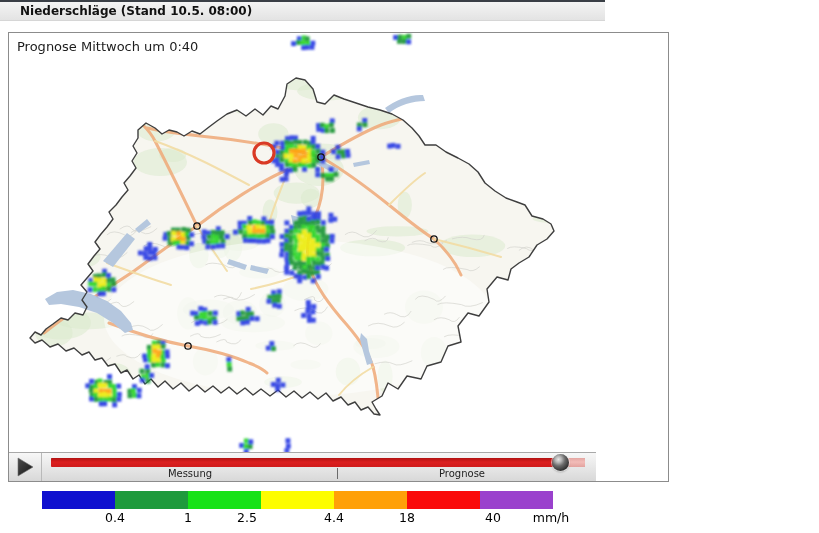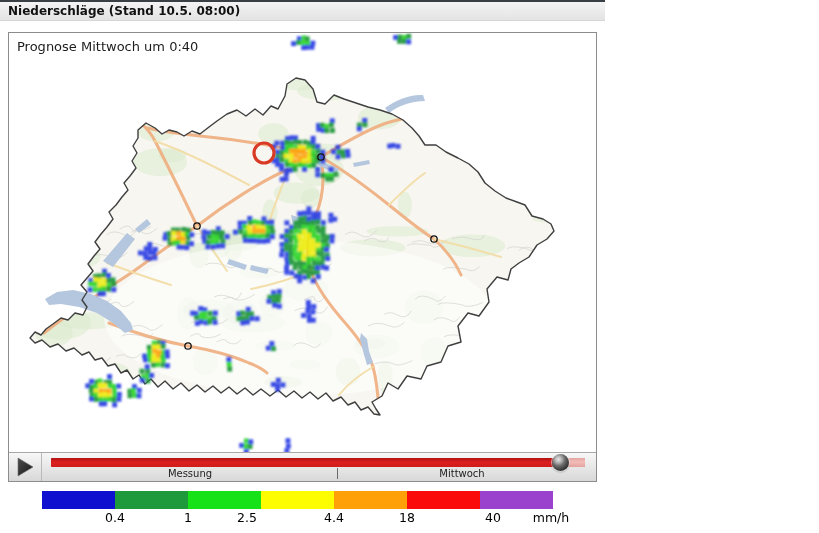--- a/index.html
+++ b/index.html
@@ -9,26 +9,26 @@
     font-family:"DejaVu Sans","Liberation Sans",sans-serif;
   }
   
   .titlebar{
     position:absolute; left:0; top:0; width:605px; height:21px;
     border-top:2px solid #3a3f46;
     background:linear-gradient(#f4f4f4,#e3e3e3);
     border-bottom:1px solid #d6d6d6;
   }
   .titlebar .t{
-    display:block; padding-left:8px; line-height:18px;
+    display:block; padding-left:20px; line-height:18px;
     font-size:12px; font-weight:bold; color:#111;
   }
   
   .panel{
-    position:absolute; left:8px; top:32px; width:589px; height:450px;
+    position:absolute; left:8px; top:32px; width:661px; height:450px;
     border:1px solid #8c8c8c; background:#fff;
   }
   .map-caption{
     position:absolute; left:8px; top:6px; font-size:13px; color:#1c1c1c; z-index:5;
   }
   #mapsvg{ position:absolute; left:0; top:0; }
   
   .controlbar{
     position:absolute; left:0; bottom:0; width:587px; height:29px;
     border-top:1px solid #a8a8a8;
@@ -838,21 +838,21 @@
         <polygon points="1,1 1,19 16,10" fill="url(#tg)" stroke="#6e6e6e" stroke-width="0.6"></polygon>
       </svg>
     </div>
     <div class="track">
       <div class="fill" id="tl-fill" style="width: 95.3%; background: linear-gradient(rgb(176, 18, 18), rgb(220, 31, 31) 45%, rgb(207, 27, 27));"></div>
       <div class="rest" id="tl-rest" style="width: 4.7%;"></div>
       <div class="knob" id="tl-knob" style="left: calc(95.3% - 8px);"></div>
     </div>
     <span class="seglabel" style="left:181px">Messung</span>
     <span class="segtick" style="left:328px"></span>
-    <span class="seglabel" style="left:453px">Mittwoch</span>
+    <span class="seglabel" style="left:453px">Prognose</span>
   </div>
 </div>
 
 <div class="legend">
   <div class="row" id="legend-row">
       <div class="sw" style="background: rgb(15, 16, 207);"></div>
       <div class="sw" style="background: rgb(30, 154, 60);"></div>
       <div class="sw" style="background: rgb(23, 226, 23);"></div>
       <div class="sw" style="background: rgb(253, 253, 0);"></div>
       <div class="sw" style="background: rgb(255, 160, 8);"></div>

